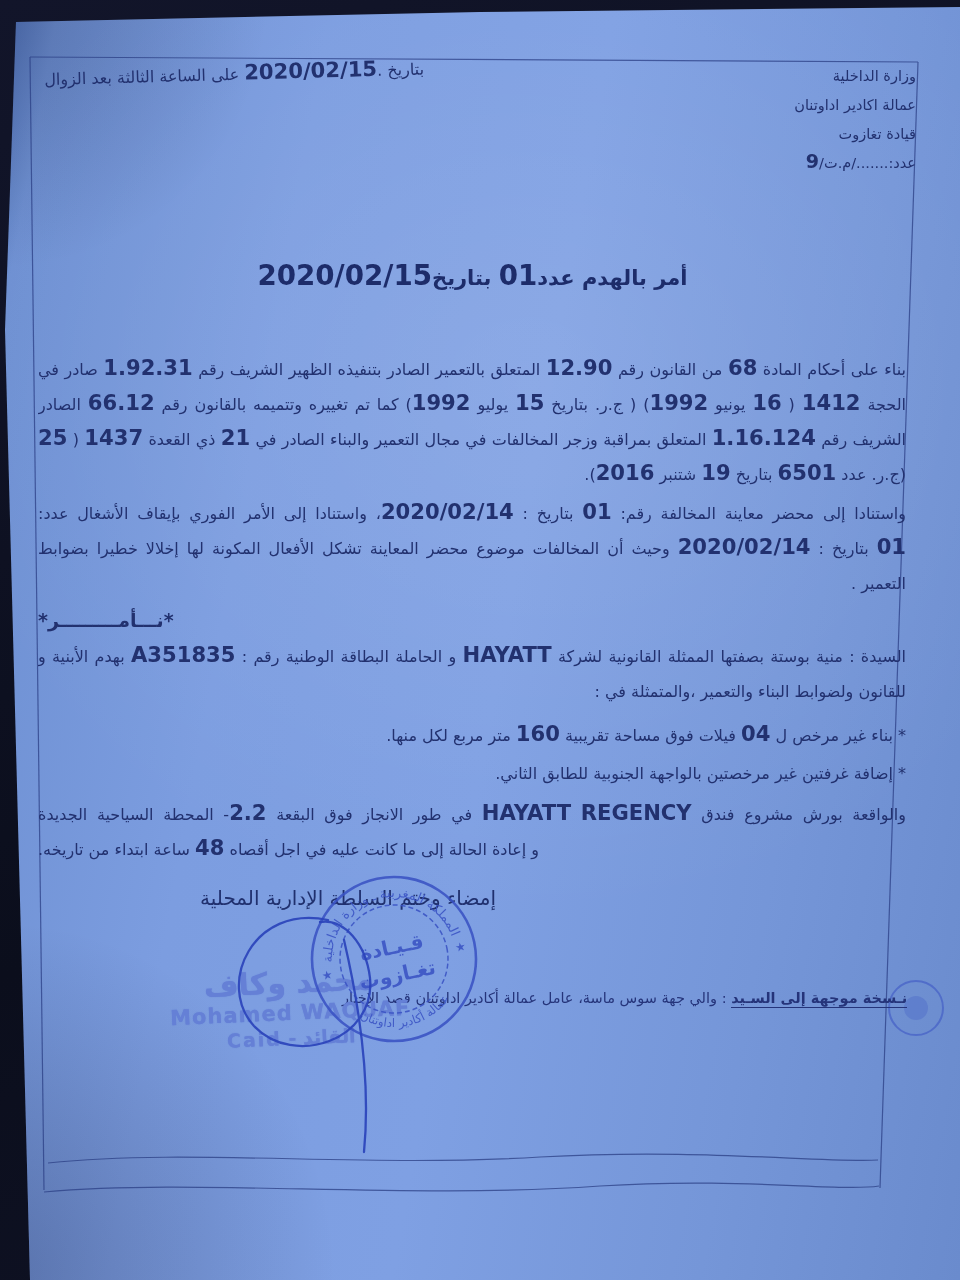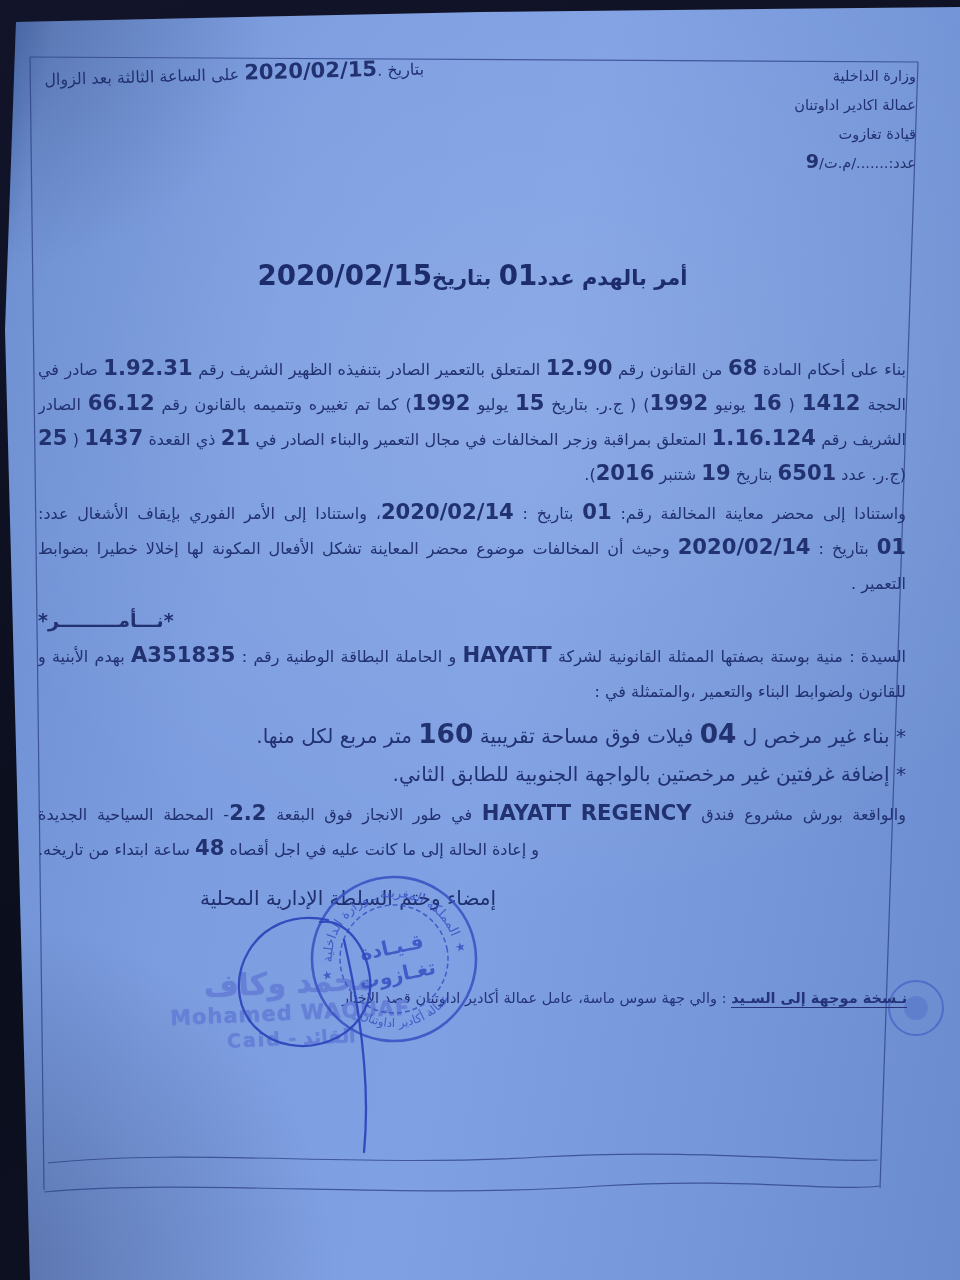--- a/index.html
+++ b/index.html
@@ -32,21 +32,21 @@
   .issuer{position:absolute;top:292px;left:40px;right:55px;text-align:center;direction:rtl;
     font-size:18px;font-weight:bold;color:#20306e;z-index:3;}
   
   .body{position:absolute;top:352px;left:38px;right:54px;direction:rtl;color:#22316f;z-index:3;}
   .ln{font-size:16px;height:35px;line-height:35px;overflow:hidden;}
   .ln.j{text-align:justify;text-align-last:justify;}
   .ln.r{text-align:right;}
   .ln.c{text-align:left;}
   .order-word{font-size:19px;font-weight:bold;height:38px;line-height:38px;}
   .gap4{margin-top:4px;} .gap8{margin-top:8px;}
-  .bullet{font-size:20px;height:38px;line-height:38px;text-align:right;overflow:hidden;}
+  .bullet{font-size:16px;height:38px;line-height:38px;text-align:right;overflow:hidden;}
   .num{font-size:1.32em;font-weight:600;line-height:1;}
   .caption{position:absolute;top:886px;left:200px;width:560px;text-align:left;direction:rtl;
     font-size:20px;font-weight:normal;color:#20306e;z-index:3;}
   
   .copynote{position:absolute;top:990px;right:28px;width:590px;direction:rtl;text-align:left;
     font-size:14.5px;color:#25347a;z-index:4;}
   .copynote .lbl{font-weight:bold;border-bottom:1px solid #25347a;padding-bottom:1px;}
   
   .stamp{position:absolute;left:303px;top:868px;width:182px;height:182px;z-index:6;
     transform:rotate(-12deg);opacity:.88;}

